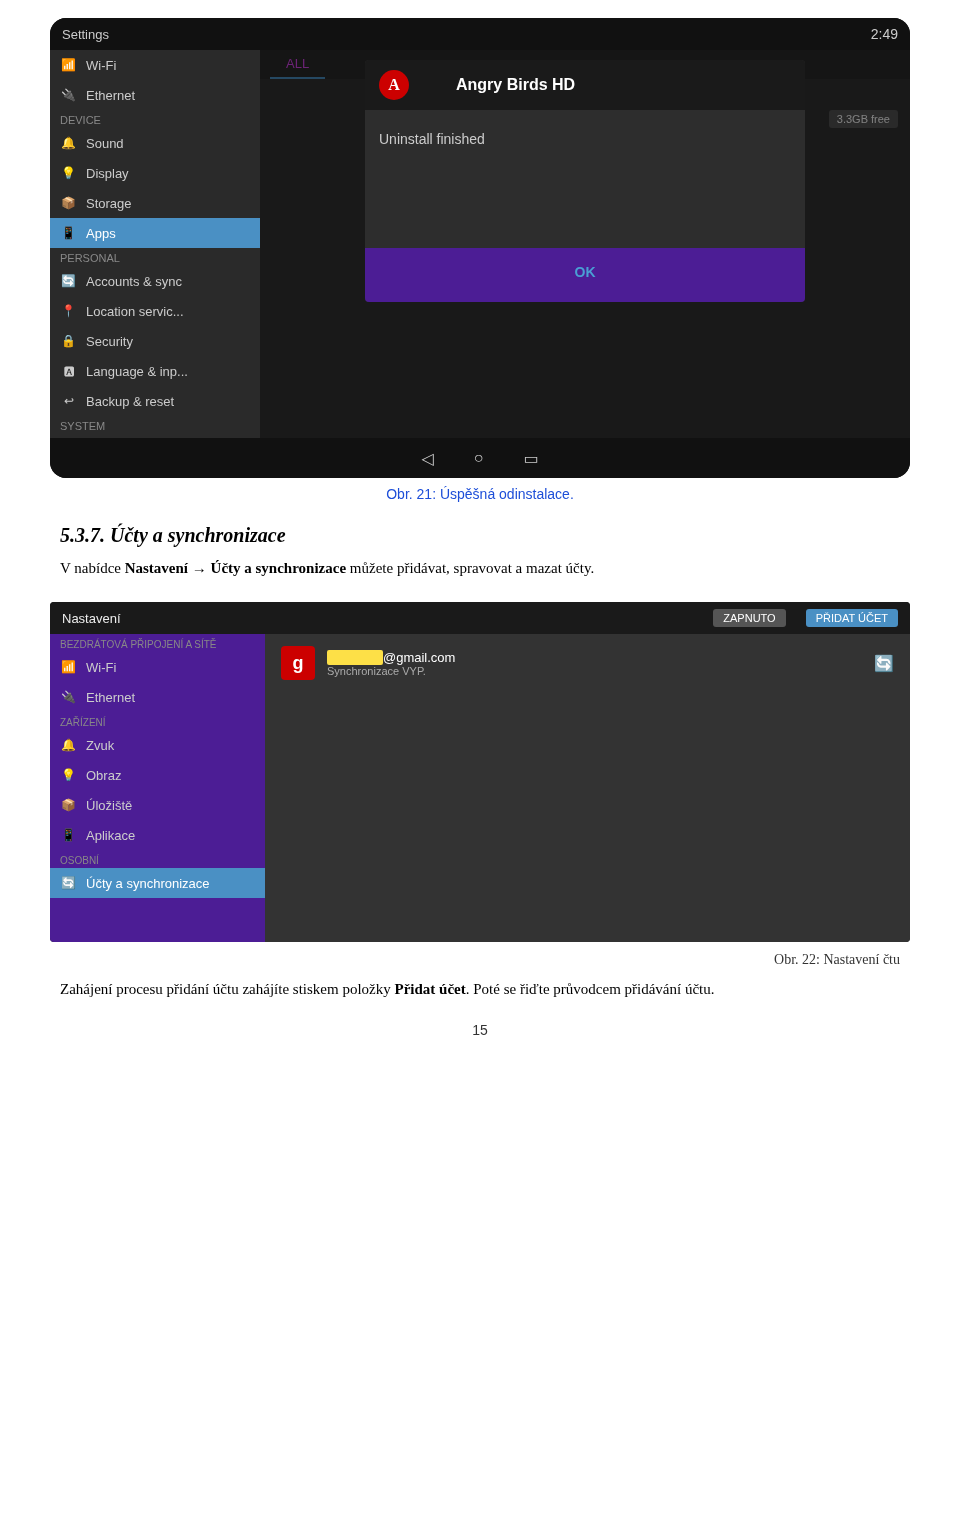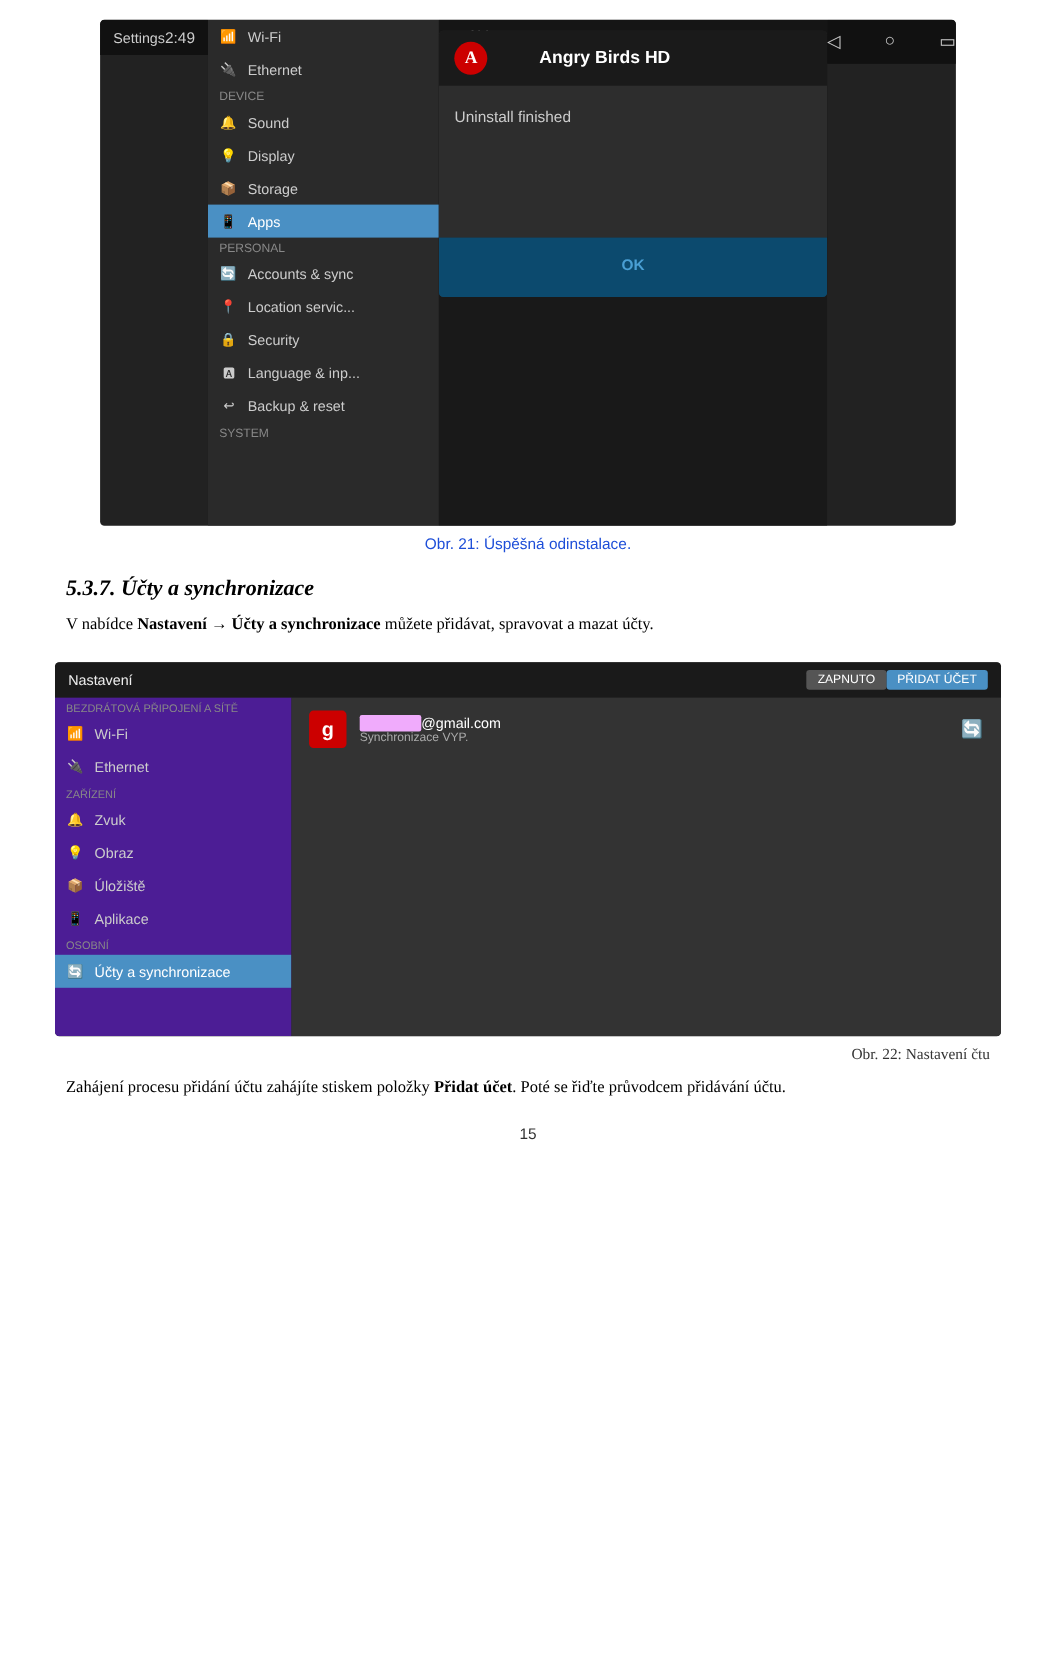--- a/index.html
+++ b/index.html
@@ -6,28 +6,28 @@
     body {
       background: #fff;
       font-family: 'Times New Roman', Times, serif;
       width: 960px;
       min-height: 1519px;
       position: relative;
     }
 
     
     .screenshot1 {
-      width: 778px;
+      width: 860px;
       height: 460px;
       margin: 18px auto 0;
       background: #222;
-      border-radius: 4px;
-      overflow: hidden;
-      display: flex;
-      flex-direction: row;
+      border-radius: 16px;
+      overflow: hidden;
+      display: flex;
+      flex-direction: column;
       position: relative;
     }
 
     .android-topbar {
       height: 32px;
       background: #111;
       display: flex;
       align-items: center;
       padding: 0 12px;
       flex-shrink: 0;
@@ -103,21 +103,21 @@
     }
     .tab1 {
       color: #ccc;
       font-size: 13px;
       font-family: Arial, sans-serif;
       padding: 6px 16px;
       cursor: pointer;
     }
     .tab1.active-tab {
       border-bottom: 2px solid #4a90c4;
-      color: #a3a3a3;
+      color: #d946ef;
     }
 
     
     .storage-info {
       position: absolute;
       right: 12px;
       top: 60px;
       background: #555;
       color: #fff;
       font-size: 11px;
@@ -178,21 +178,21 @@
       font-size: 14px;
       font-family: Arial, sans-serif;
     }
     .dialog-spacer {
       height: 80px;
     }
     .dialog-footer {
       display: flex;
       justify-content: center;
       padding: 10px 14px 16px;
-      background: #0c4a6e;
+      background: #4c1d95;
     }
     .dialog-btn-ok {
       background: transparent;
       border: none;
       color: #4a9fd4;
       font-size: 14px;
       font-family: Arial, sans-serif;
       font-weight: bold;
       padding: 6px 20px;
       cursor: pointer;
@@ -266,21 +266,21 @@
       flex-shrink: 0;
     }
     .topbar2-title {
       color: #eee;
       font-size: 13px;
       font-family: Arial, sans-serif;
     }
     .topbar2-buttons {
       margin-left: auto;
       display: flex;
-      gap: 0;
+      gap: 20px;
     }
     .topbar2-btn {
       background: #555;
       color: #fff;
       font-size: 11px;
       font-family: Arial, sans-serif;
       padding: 3px 10px;
       border-radius: 3px;
       cursor: pointer;
     }
@@ -400,21 +400,21 @@
     .page-number {
       text-align: center;
       font-size: 14px;
       font-family: Arial, sans-serif;
       margin-top: 20px;
       color: #333;
     }
 
     
     .blurred-email {
-      background: #f0abfc;
+      background: #fde047;
       color: transparent;
       border-radius: 2px;
       padding: 0 2px;
       font-size: 13px;
     }
   </style>
 </head>
 <body>
 
 <div class="screenshot1">

